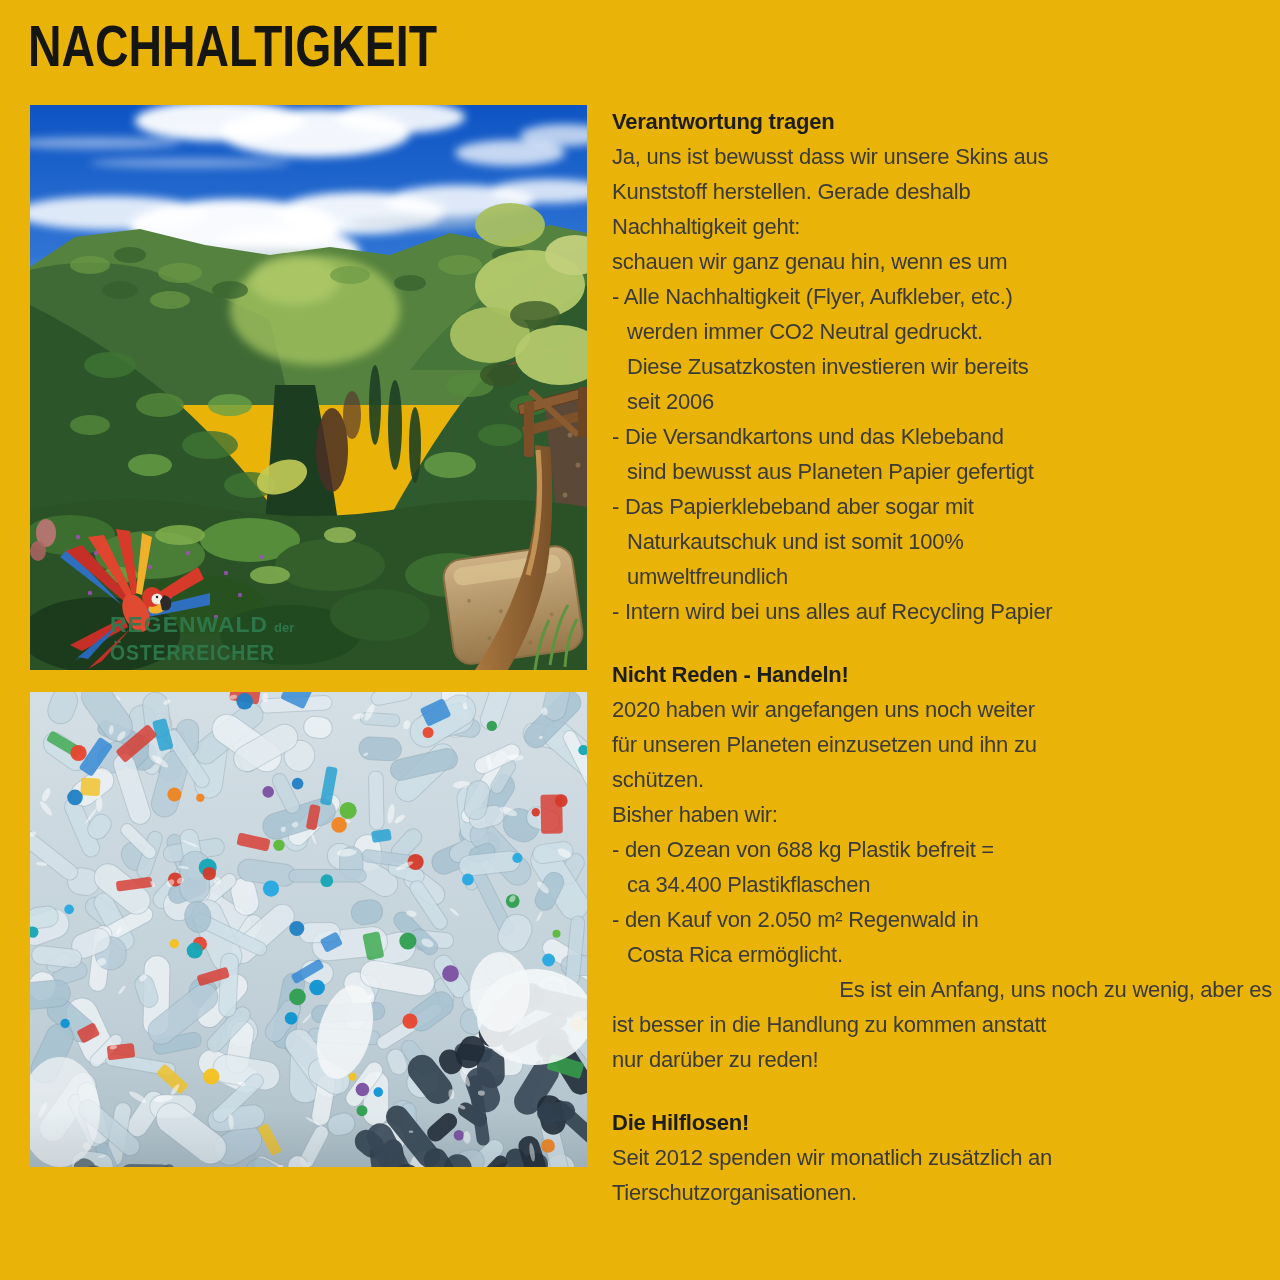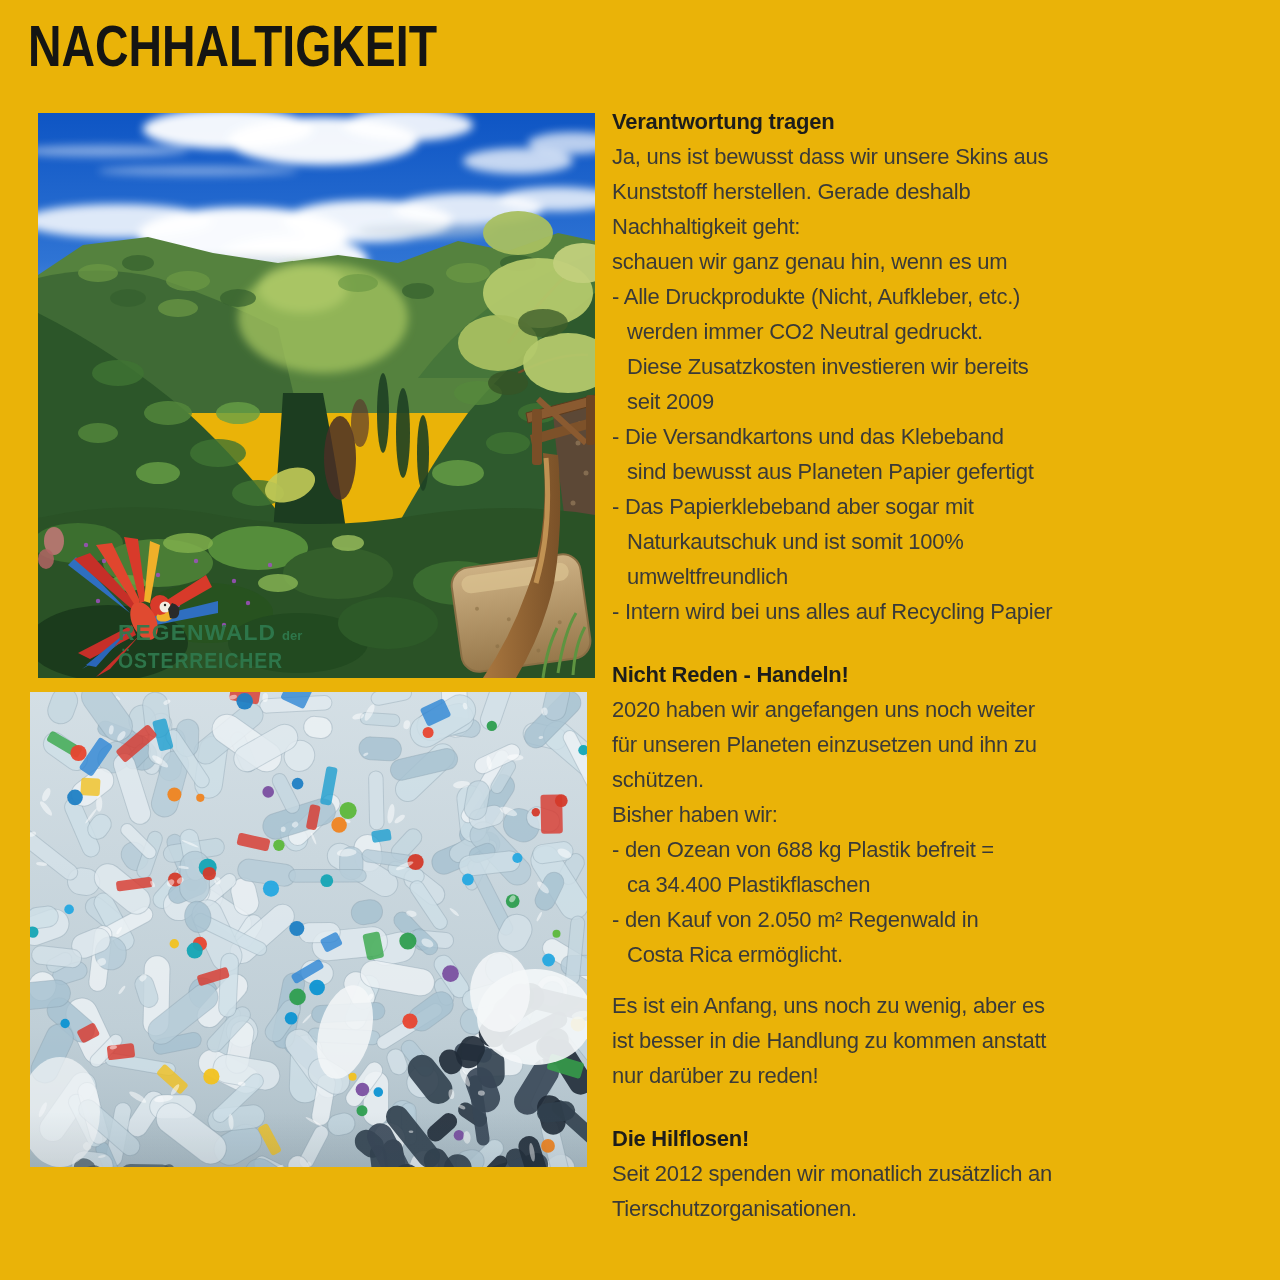--- a/index.html
+++ b/index.html
@@ -11,30 +11,30 @@
   .photo{position:absolute;left:30px;overflow:hidden;}
   .photo svg{display:block;}
   .photo1{top:105px;width:557px;height:565px;}
   .photo2{top:692px;width:557px;height:475px;}
   .col{position:absolute;left:612px;top:104px;width:660px;}
   .t,.ti,.h{height:35px;line-height:35px;font-size:22px;letter-spacing:-0.25px;
             color:#3a3a38;white-space:nowrap;}
   .h{font-weight:700;color:#1d1d1b;}
   .ti{padding-left:15px;}
   .g1{margin-top:28px;}
-  .g2{margin-top:16px;}
+  .g2{text-align:right;}
 </style>
 </head>
 <body>
 
 <div class="canvas">
 
   <h1 class="page-title">NACHHALTIGKEIT</h1>
 
-  <figure class="photo photo1" style="margin:8px">
+  <figure class="photo photo1" style="margin:0">
     <svg width="557" height="565" viewBox="0 0 557 565" xmlns="http://www.w3.org/2000/svg">
       <defs>
         <linearGradient id="skyG" x1="0" y1="0" x2="0" y2="1">
           <stop offset="0" stop-color="#0e55c4"></stop>
             <stop offset="0.55" stop-color="#2f74d4"></stop>
           <stop offset="1" stop-color="#8fb8e8"></stop>
         </linearGradient>
         <linearGradient id="beamG" x1="0" y1="0" x2="1" y2="0">
           <stop offset="0" stop-color="#a9773f"></stop>
             <stop offset="1" stop-color="#7a5128"></stop>
@@ -744,24 +744,24 @@
       </g>
     </svg>
   </figure>
 
   <div class="col">
     <div class="h">Verantwortung tragen</div>
     <div class="t">Ja, uns ist bewusst dass wir unsere Skins aus</div>
     <div class="t">Kunststoff herstellen. Gerade deshalb</div>
     <div class="t">Nachhaltigkeit geht:</div>
     <div class="t">schauen wir ganz genau hin, wenn es um</div>
-    <div class="t">- Alle Druckprodukte (Nicht, Aufkleber, etc.)</div>
+    <div class="t">- Alle Nachhaltigkeit (Flyer, Aufkleber, etc.)</div>
     <div class="ti">werden immer CO2 Neutral gedruckt.</div>
     <div class="ti">Diese Zusatzkosten investieren wir bereits</div>
-    <div class="ti">seit 2009</div>
+    <div class="ti">seit 2006</div>
     <div class="t">- Die Versandkartons und das Klebeband</div>
     <div class="ti">sind bewusst aus Planeten Papier gefertigt</div>
     <div class="t">- Das Papierklebeband aber sogar mit</div>
     <div class="ti">Naturkautschuk und ist somit 100%</div>
     <div class="ti">umweltfreundlich</div>
     <div class="t">- Intern wird bei uns alles auf Recycling Papier</div>
     <div class="h g1">Nicht Reden - Handeln!</div>
     <div class="t">2020 haben wir angefangen uns noch weiter</div>
     <div class="t">für unseren Planeten einzusetzen und ihn zu</div>
     <div class="t">schützen.</div>

